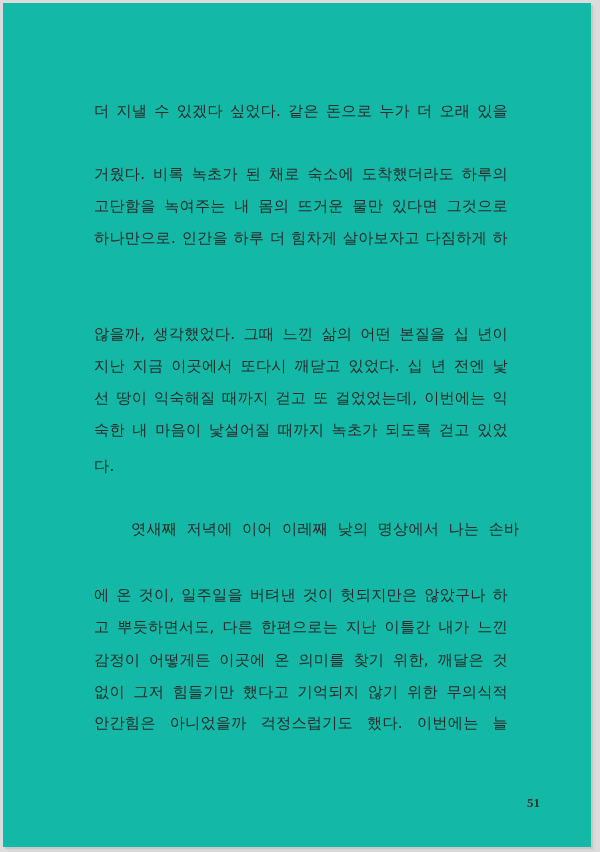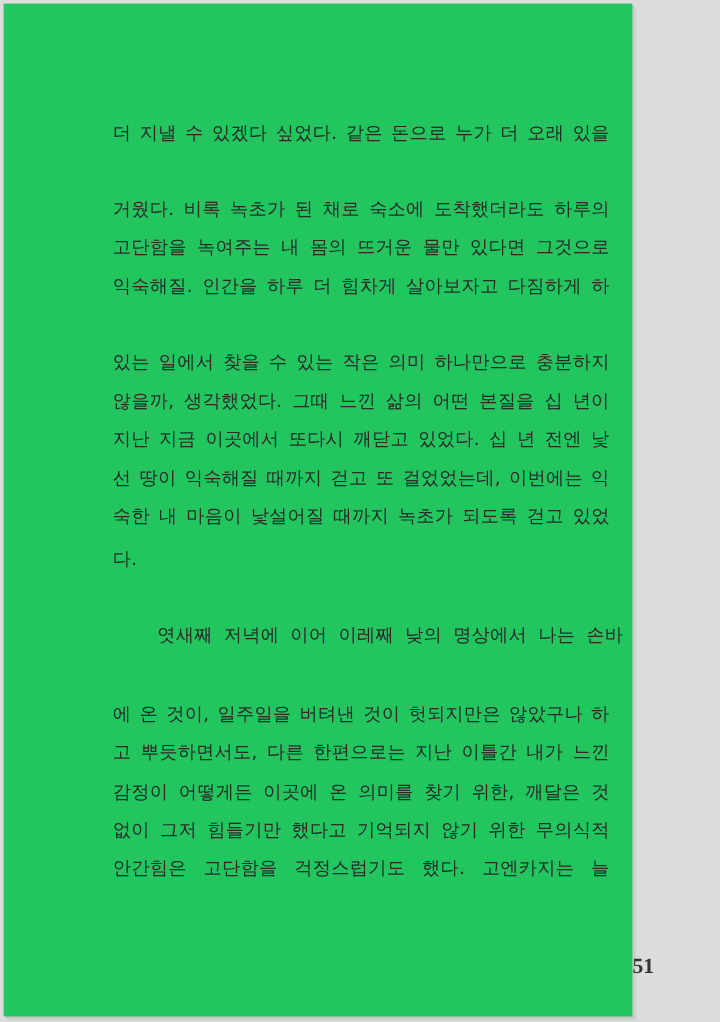--- a/index.html
+++ b/index.html
@@ -7,23 +7,23 @@
       padding: 0;
       width: 600px;
       height: 852px;
       background: #dcdcdc;
       overflow: hidden;
     }
     .page {
       position: absolute;
       left: 3px;
       top: 3px;
-      width: 524px;
+      width: 588px;
       height: 844px;
-      background: #22c55e;
+      background: #14b8a6;
       box-shadow: 2px 2px 0 #c8c8c8, 4px 4px 0 #d6d6d6;
     }
     .line {
       position: absolute;
       left: 91px;
       width: 414px;
       height: 32px;
       line-height: 32px;
       font-family: "DejaVu Sans", sans-serif;
       font-size: 15.2px;
@@ -39,42 +39,41 @@
     .line.indent {
       left: 128px;
       width: 377px;
       font-family: Liberation Mono, monospace;
     }
     .page-number {
       position: absolute;
       left: 524px;
       top: 792px;
       font-family: "Liberation Serif", serif;
-      font-size: 18px;
+      font-size: 13px;
       font-weight: bold;
       color: #333333;
     }
   </style>
 </head>
 <body>
 
 <div class="page">
 
   <div class="line" style="top:92px">더 지낼 수 있겠다 싶었다. 같은 돈으로 누가 더 오래 있을</div>
   <div class="line" style="top:187px">고단함을 녹여주는 내 몸의 뜨거운 물만 있다면 그것으로</div>
   <div class="line" style="top:155px">거웠다. 비록 녹초가 된 채로 숙소에 도착했더라도 하루의</div>
-  <div class="line" style="top:219px">익숙해질. 인간을 하루 더 힘차게 살아보자고 다짐하게 하</div>
-  <div class="line" style="top:283px">있는 일에서 찾을 수 있는 작은 의미 하나만으로 충분하지</div>
+  <div class="line" style="top:219px">하나만으로. 인간을 하루 더 힘차게 살아보자고 다짐하게 하</div>
   <div class="line" style="top:315px">않을까, 생각했었다. 그때 느낀 삶의 어떤 본질을 십 년이</div>
   <div class="line" style="top:347px">지난 지금 이곳에서 또다시 깨닫고 있었다. 십 년 전엔 낯</div>
   <div class="line" style="top:379px">선 땅이 익숙해질 때까지 걷고 또 걸었었는데, 이번에는 익</div>
   <div class="line" style="top:411px">숙한 내 마음이 낯설어질 때까지 녹초가 되도록 걷고 있었</div>
   <div class="line last" style="top:447px">다.</div>
 
   <div class="line indent" style="top:511px">엿새째 저녁에 이어 이레째 낮의 명상에서 나는 손바</div>
   <div class="line" style="top:576px">에 온 것이, 일주일을 버텨낸 것이 헛되지만은 않았구나 하</div>
   <div class="line" style="top:608px">고 뿌듯하면서도, 다른 한편으로는 지난 이틀간 내가 느낀</div>
   <div class="line" style="top:641px">감정이 어떻게든 이곳에 온 의미를 찾기 위한, 깨달은 것</div>
   <div class="line" style="top:673px">없이 그저 힘들기만 했다고 기억되지 않기 위한 무의식적</div>
-  <div class="line" style="top:704px">안간힘은 고단함을 걱정스럽기도 했다. 고엔카지는 늘</div>
+  <div class="line" style="top:704px">안간힘은 아니었을까 걱정스럽기도 했다. 이번에는 늘</div>
 
   <div class="page-number">51</div>
 </div>
 
 </body></html>

